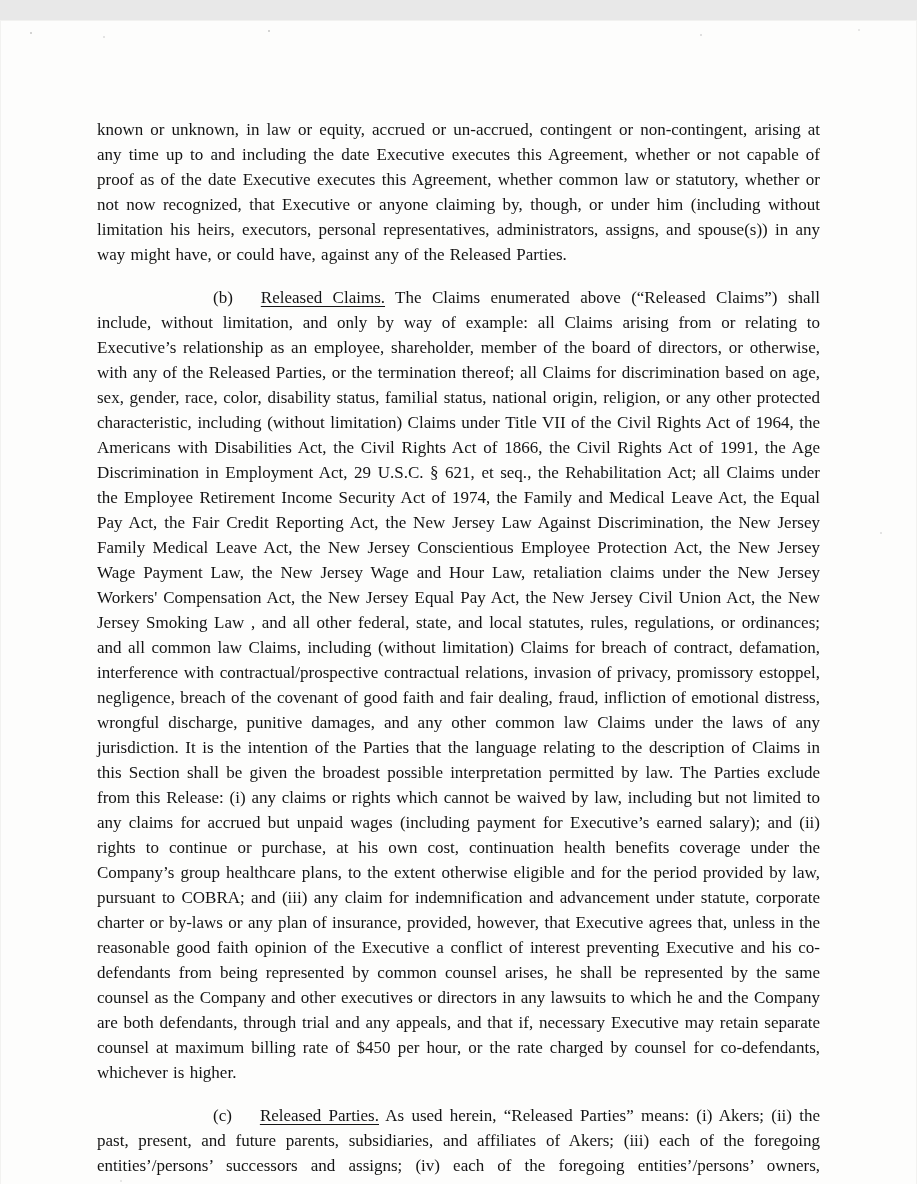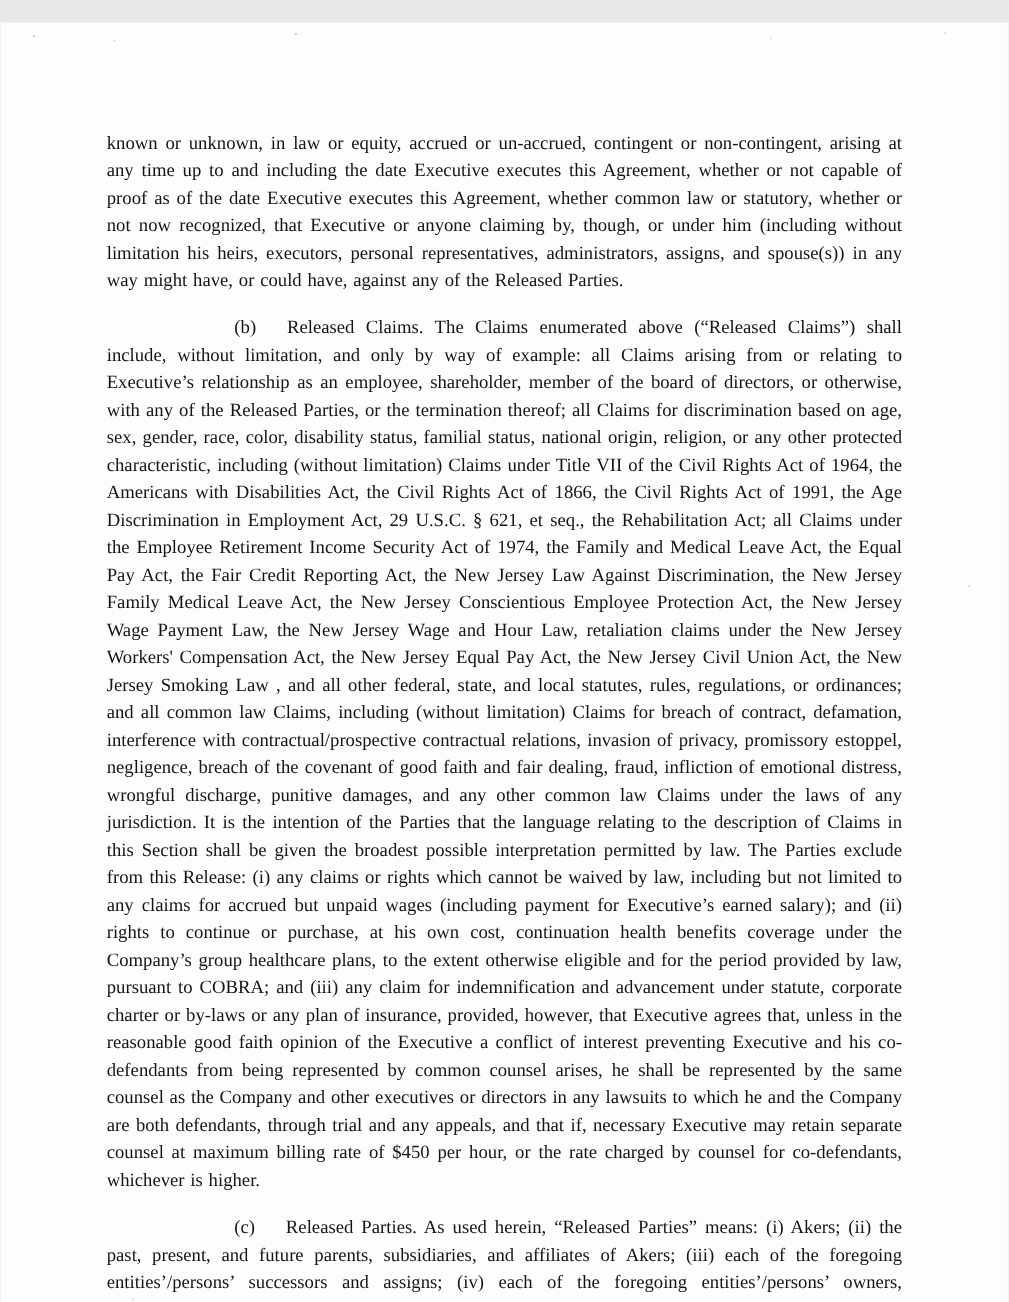--- a/index.html
+++ b/index.html
@@ -38,20 +38,21 @@
     text-indent: 116px;
   }
   p.para.justify-last {
     text-align-last: justify;
   }
   .tab {
     display: inline-block;
     width: 28px;
   }
   .heading-underline {
+    text-decoration: underline;
     text-underline-offset: 3px;
   }
   .italic {
   }
   .footer {
     position: absolute;
     top: 1093px;
     left: 0;
     width: 917px;
     height: 24px;

